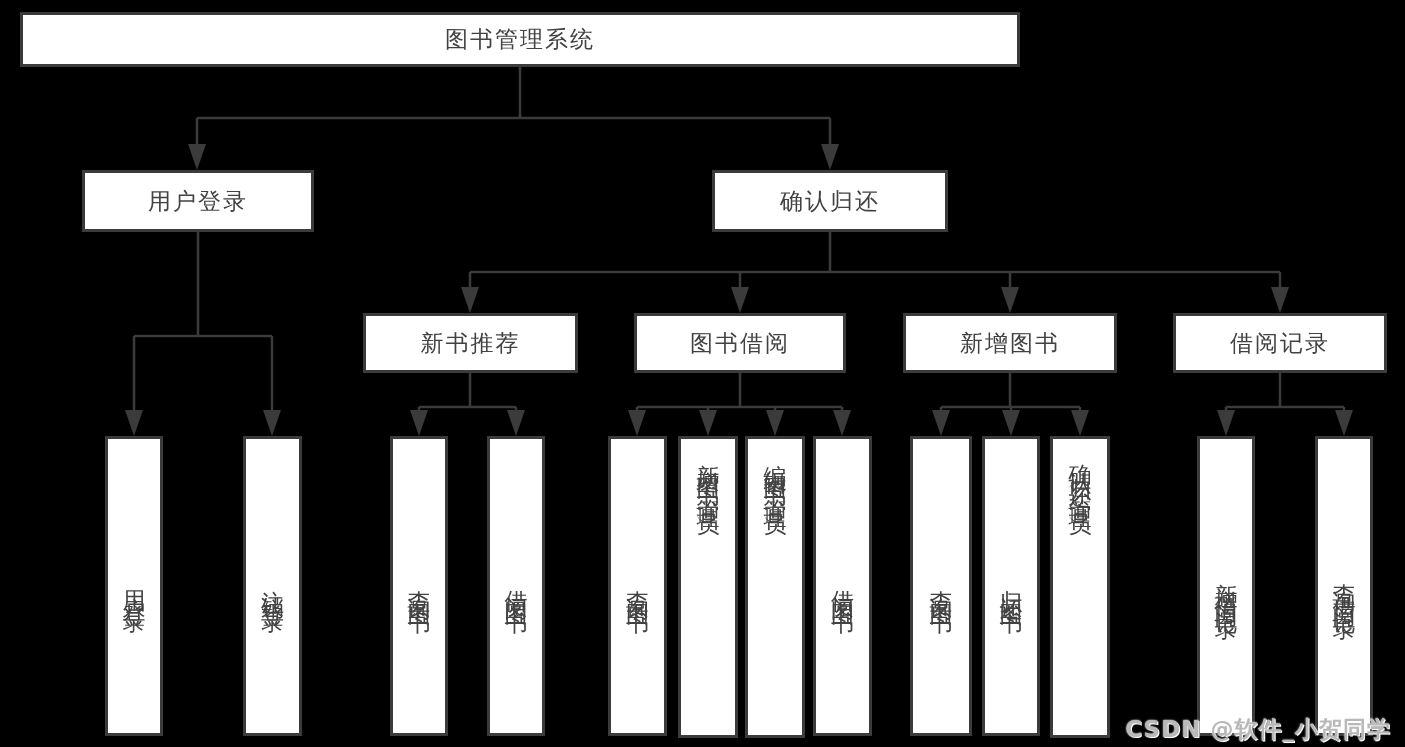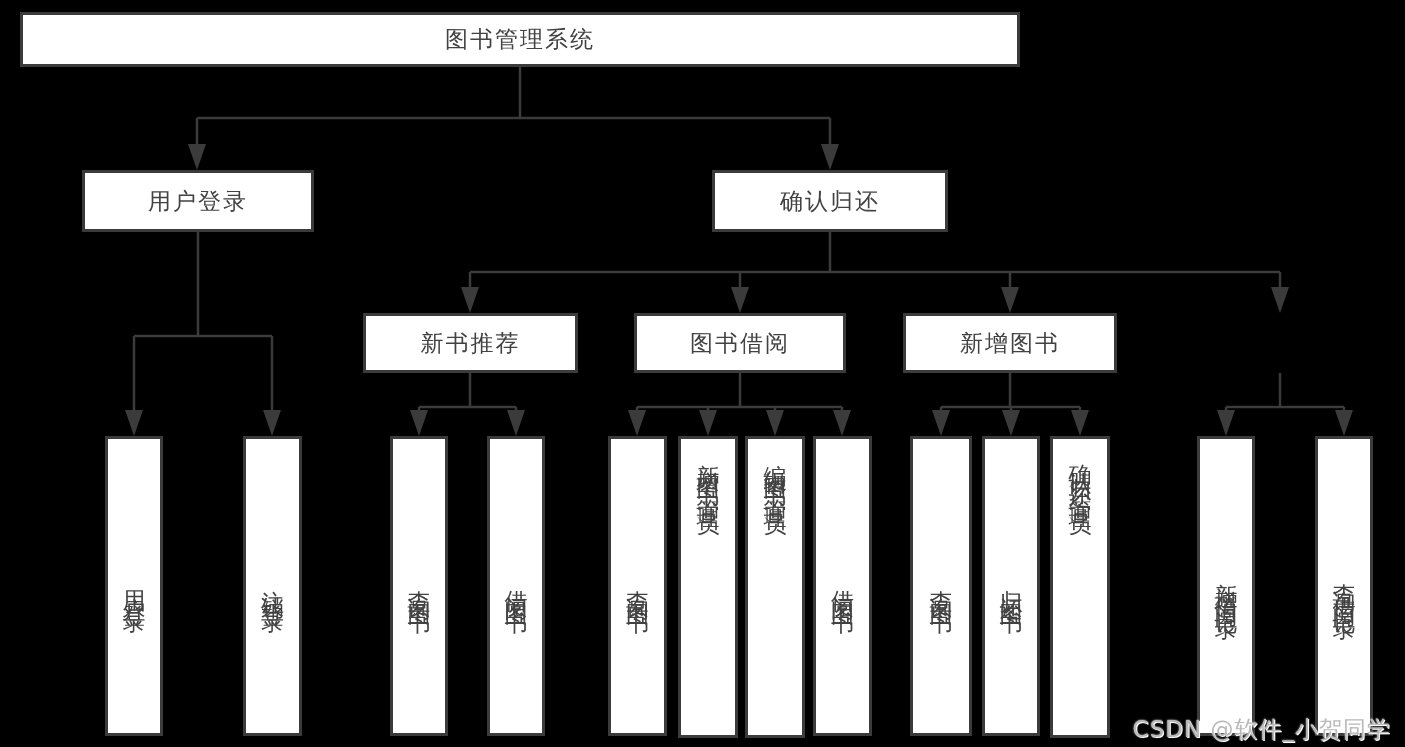--- a/index.html
+++ b/index.html
@@ -44,20 +44,21 @@
   .v-node.top .vtext { padding-top: 7px; }
   .watermark {
     position: absolute;
     right: 14px;
     bottom: 2px;
     font-size: 23px;
     color: #b9b9b9;
     text-shadow: 0 0 2px #ffffff, 1px 1px 0 #ffffff;
     z-index: 5;
     letter-spacing: 1px;
+    font-weight: bold;
   }
 </style>
 </head>
 <body>
 
 <div class="canvas">
 
   <svg class="wires" viewBox="0 0 1405 747" aria-hidden="true">
     <g stroke="#3b3b3b" stroke-width="2.5" fill="none">
       <path d="M520 67 V118 M197 118 H830 M197 118 V150 M830 118 V150"></path>
@@ -104,20 +105,23 @@
 
   <div class="node h-node" style="left:363px;top:313px;width:215px;height:60px">
     <span>新书推荐</span>
   </div>
   <div class="node h-node" style="left:634px;top:313px;width:212px;height:60px">
     <span>图书借阅</span>
   </div>
   <div class="node h-node" style="left:903px;top:313px;width:214px;height:60px">
     <span>新增图书</span>
   </div>
+  <div class="node h-node" style="left:1173px;top:313px;width:214px;height:60px">
+    <span>借阅记录</span>
+  </div>
 
   <div class="node v-node" style="left:105px;top:436px;width:58px;height:300px">
     <span class="vtext">用户登录</span>
   </div>
   <div class="node v-node" style="left:243px;top:436px;width:59px;height:300px">
     <span class="vtext">注销登录</span>
   </div>
 
   <div class="node v-node" style="left:390px;top:436px;width:58px;height:300px">
     <span class="vtext">查询图书</span>

